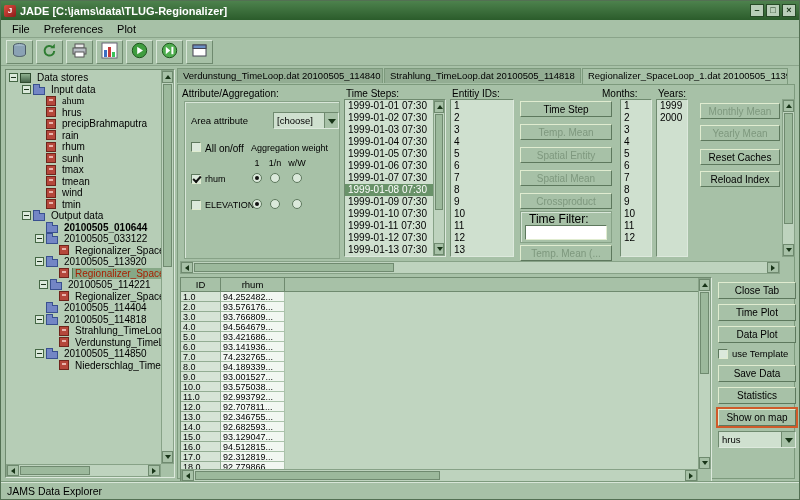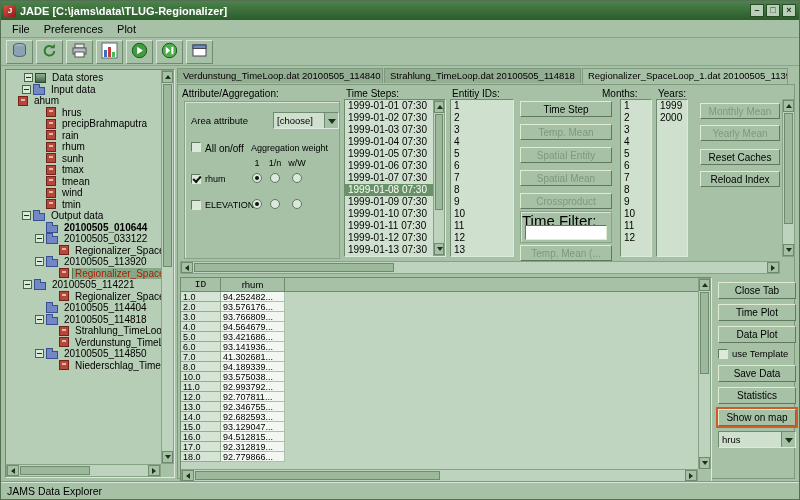--- a/index.html
+++ b/index.html
@@ -73,21 +73,21 @@
   .gbtn{display:block;position:relative;height:16px;background:#a7c1a7;border:1px solid;border-color:#e0ecd0 #5d785d #5d785d #e0ecd0;font-size:10px;font-family:inherit;color:#000;padding:0;white-space:nowrap;overflow:hidden;}
   .gbtn:disabled{color:#7e987e;}
   .gbtn.focused{box-shadow:0 0 0 2px #cf5a2a;}
   .ops-col .gbtn{width:92px;margin-bottom:7px;}
   .agg-col .gbtn{width:80px;margin-bottom:6px;}
   .agg-col .gap-before{margin-top:8px;}
   .side-col .gbtn{width:78px;height:17px;margin-bottom:5px;}
   .ops-col,.agg-col,.side-col{position:absolute;}
 
   .tf-panel{position:absolute;left:342px;top:126px;width:92px;height:32px;border:1px solid #87a287;box-shadow:inset 1px 1px 0 #d8e6d8;}
-  .tf-label{position:absolute;left:1px;top:0px;font-size:15px;}
+  .tf-label{position:absolute;left:8px;top:0px;font-size:12px;}
   .tf-input{position:absolute;left:4px;right:4px;top:13px;height:15px;background:#fff;border:1px solid;border-color:#5d785d #e0ecd0 #e0ecd0 #5d785d;font-size:10px;font-family:inherit;padding:0 2px;}
 
   .check-row{display:flex;align-items:center;gap:4px;margin:3px 0 6px 0;}
   .check-label{font-size:9.5px;white-space:nowrap;}
   .side-combo{width:78px;height:17px;}
 
   
   .table-pane{position:absolute;left:2px;top:192px;width:532px;height:206px;background:#c0d5c0;border:1px solid;border-color:#6f8a6f #dde9dd #dde9dd #6f8a6f;}
   .thead{position:absolute;left:0;top:0;right:13px;height:14px;display:flex;background:#a7c1a7;border-bottom:1px solid #6f8a6f;}
   .thcell{border-right:1px solid #6f8a6f;font-size:9.5px;line-height:13px;text-align:center;background:#a7c1a7;flex:none;}
@@ -186,31 +186,31 @@
             <rect x="2" y="3" width="13" height="11" fill="#fff" stroke="#445"></rect>
             <rect x="2" y="3" width="13" height="3.5" fill="#6b8fc4" stroke="#445"></rect>
           </svg></span>
       </button>
     </div>
 
   <div class="main">
 
     <div class="tree-panel">
       <div class="tree">
-          <div class="tree-row" style="padding-left: 17px;">
+          <div class="tree-row" style="padding-left: 2px;">
             <span class="expander"></span>
             <span class="ticon icon-root"></span>
             <span class="tree-label">Data stores</span>
           </div>
           <div class="tree-row" style="padding-left: 15px;">
             <span class="expander"></span>
             <span class="ticon icon-folder"></span>
             <span class="tree-label">Input data</span>
           </div>
-          <div class="tree-row" style="">
+          <div class="tree-row" style="padding-left: 28px; font-family: Liberation Serif, serif;">
             <span class="exp-spacer"></span>
             <span class="ticon icon-data"></span>
             <span class="tree-label">ahum</span>
           </div>
           <div class="tree-row" style="padding-left: 28px;">
             <span class="exp-spacer"></span>
             <span class="ticon icon-data"></span>
             <span class="tree-label">hrus</span>
           </div>
           <div class="tree-row" style="padding-left: 28px;">
@@ -276,21 +276,21 @@
           <div class="tree-row" style="padding-left: 28px;">
             <span class="expander"></span>
             <span class="ticon icon-folder"></span>
             <span class="tree-label">20100505_113920</span>
           </div>
           <div class="tree-row selected" style="padding-left: 41px;">
             <span class="exp-spacer"></span>
             <span class="ticon icon-data"></span>
             <span class="tree-label">Regionalizer_SpaceLoop...</span>
           </div>
-          <div class="tree-row" style="padding-left: 16px; text-align: right;">
+          <div class="tree-row" style="padding-left: 32px; text-align: right;">
             <span class="expander"></span>
             <span class="ticon icon-folder"></span>
             <span class="tree-label">20100505_114221</span>
           </div>
           <div class="tree-row" style="padding-left: 41px;">
             <span class="exp-spacer"></span>
             <span class="ticon icon-data"></span>
             <span class="tree-label">Regionalizer_SpaceLoop_...</span>
           </div>
           <div class="tree-row" style="padding-left: 28px;">
@@ -479,21 +479,21 @@
             <span class="sb-thumb" style="top: 13px; height: 110.5px;"></span>
           </div>
         <div data-scroll="h" style="left:2px;top:176px;width:600px;height:13px;">
             <span class="sb-arrow left"></span>
             <span class="sb-arrow right"></span>
             <span class="sb-thumb" style="left: 13px; width: 200.2px;"></span>
           </div>
 
         <div class="table-pane">
           <div class="thead">
-            <div class="thcell" style="width:40px;font-family:Liberation Mono, monospace;">ID</div>
+            <div class="thcell" style="width:40px;">ID</div>
             <div class="thcell" style="width:64px;">rhum</div>
           </div>
           <div class="tbody">
               <div class="trow">
                 <div class="tcell id">1.0</div>
                 <div class="tcell val">94.252482...</div>
               </div>
               <div class="trow">
                 <div class="tcell id">2.0</div>
                 <div class="tcell val">93.576176...</div>
@@ -509,25 +509,29 @@
               <div class="trow">
                 <div class="tcell id">5.0</div>
                 <div class="tcell val">93.421686...</div>
               </div>
               <div class="trow">
                 <div class="tcell id">6.0</div>
                 <div class="tcell val">93.141936...</div>
               </div>
               <div class="trow">
                 <div class="tcell id">7.0</div>
-                <div class="tcell val">41.302681...</div>
+                <div class="tcell val">74.232765...</div>
               </div>
               <div class="trow">
                 <div class="tcell id">8.0</div>
                 <div class="tcell val">94.189339...</div>
+              </div>
+              <div class="trow">
+                <div class="tcell id">9.0</div>
+                <div class="tcell val">93.001527...</div>
               </div>
               <div class="trow">
                 <div class="tcell id">10.0</div>
                 <div class="tcell val">93.575038...</div>
               </div>
               <div class="trow">
                 <div class="tcell id">11.0</div>
                 <div class="tcell val">92.993792...</div>
               </div>
               <div class="trow">

